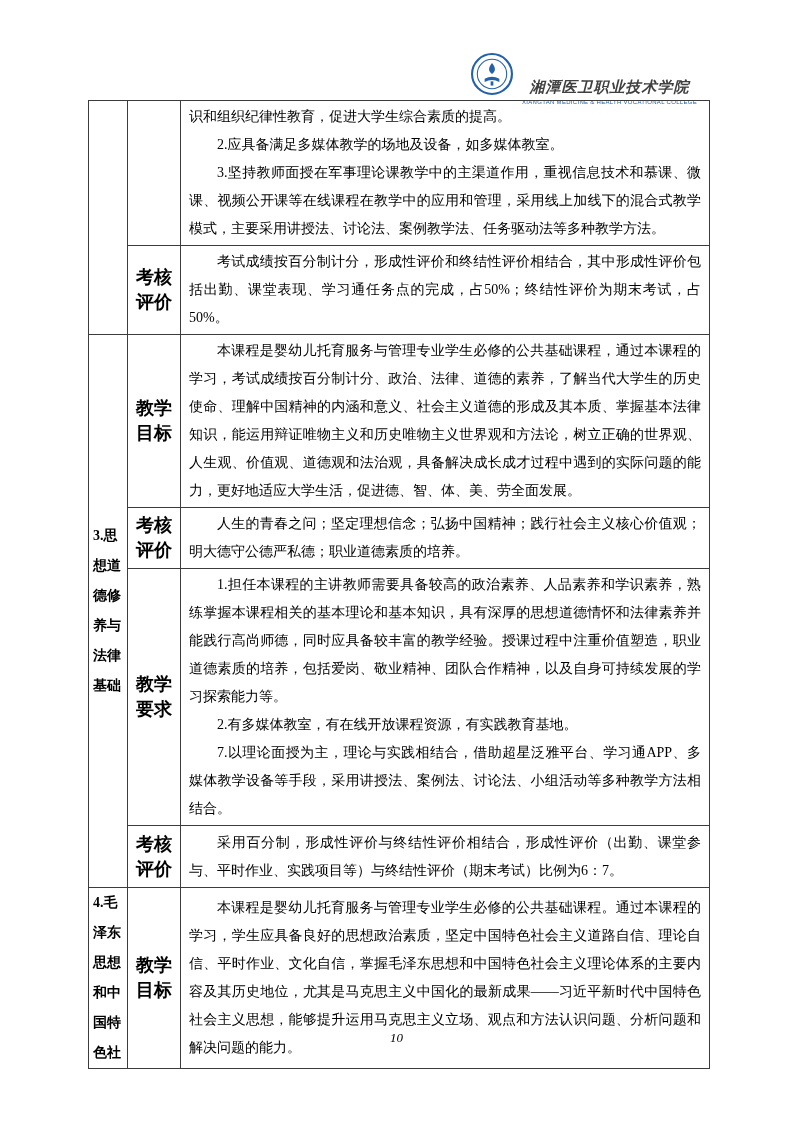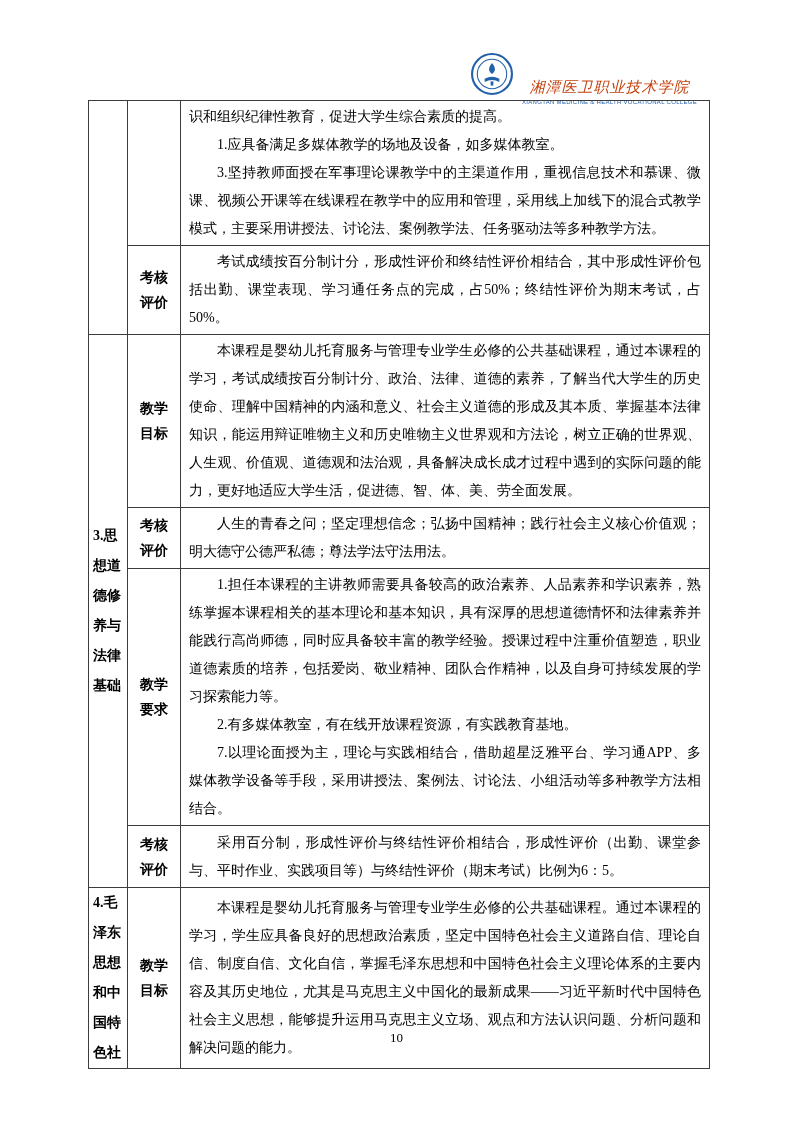--- a/index.html
+++ b/index.html
@@ -20,23 +20,23 @@
     position: absolute;
     top: 42px;
     right: 96px;
     display: flex;
     align-items: center;
     gap: 9px;
   }
   .logo-wrap svg { width: 42px; height: 42px; display: block; }
   .titles { text-align: center; }
   .college-zh {
-    color: #c2410c;
+    color: #404040;
     font-size: 15px;
-    font-weight: normal;
+    font-weight: bold;
     font-style: italic;
     letter-spacing: 1px;
     white-space: nowrap;
     margin-top: 36px;
   }
   .college-en {
     color: #2361a9;
     font-family: "Liberation Sans", "DejaVu Sans", sans-serif;
     font-size: 6px;
     letter-spacing: 0.3px;
@@ -69,21 +69,21 @@
   .sec-text {
     display: inline-block;
     width: 30px;
     line-height: 30px;
     text-align: left;
     word-break: break-all;
   }
   td.lbl {
     text-align: center;
     font-weight: bold;
-    font-size: 14px;
+    font-size: 18px;
     line-height: 25px;
   }
   td.lbl .lbl-text { display: inline-block; width: 2em; }
   td.cnt {
     padding: 2px 8px;
     font-size: 14px;
     line-height: 28px;
     text-align: justify;
   }
   td.cnt p { text-indent: 2em; }
@@ -97,20 +97,21 @@
   tr.r6 { height: 62px;  }
   tr.r7 { height: 178px; }
 
   
   .page-footer {
     position: absolute;
     top: 1028px;
     left: 0;
     width: 100%;
     text-align: center;
+    font-style: italic;
   }
   .page-num { font-size: 13px; }
 </style>
 </head>
 <body>
 
 <div class="page">
 
   <header class="page-header">
     <div class="logo-wrap">
@@ -133,21 +134,21 @@
       <col class="col-a">
         <col class="col-b">
         <col class="col-c">
     </colgroup>
     <tbody>
       <tr class="r1">
         <td class="sec" rowspan="2"></td>
         <td class="lbl"></td>
         <td class="cnt">
           <p class="noind">识和组织纪律性教育，促进大学生综合素质的提高。</p>
-          <p>1.应具备满足多媒体教学的场地及设备，如多媒体教室。</p>
+          <p>2.应具备满足多媒体教学的场地及设备，如多媒体教室。</p>
           <p>3.坚持教师面授在军事理论课教学中的主渠道作用，重视信息技术和慕课、微课、视频公开课等在线课程在教学中的应用和管理，采用线上加线下的混合式教学模式，主要采用讲授法、讨论法、案例教学法、任务驱动法等多种教学方法。</p>
         </td>
       </tr>
 
       <tr class="r2">
         <td class="lbl">
           <span class="lbl-text">考核评价</span>
         </td>
         <td class="cnt">
           <p>考试成绩按百分制计分，形成性评价和终结性评价相结合，其中形成性评价包括出勤、课堂表现、学习通任务点的完成，占50%；终结性评价为期末考试，占50%。</p>
@@ -164,53 +165,53 @@
         <td class="cnt">
           <p>本课程是婴幼儿托育服务与管理专业学生必修的公共基础课程，通过本课程的学习，考试成绩按百分制计分、政治、法律、道德的素养，了解当代大学生的历史使命、理解中国精神的内涵和意义、社会主义道德的形成及其本质、掌握基本法律知识，能运用辩证唯物主义和历史唯物主义世界观和方法论，树立正确的世界观、人生观、价值观、道德观和法治观，具备解决成长成才过程中遇到的实际问题的能力，更好地适应大学生活，促进德、智、体、美、劳全面发展。</p>
         </td>
       </tr>
 
       <tr class="r4">
         <td class="lbl">
           <span class="lbl-text">考核评价</span>
         </td>
         <td class="cnt">
-          <p>人生的青春之问；坚定理想信念；弘扬中国精神；践行社会主义核心价值观；明大德守公德严私德；尊法学法守法用法。</p>
+          <p>人生的青春之问；坚定理想信念；弘扬中国精神；践行社会主义核心价值观；明大德守公德严私德；职业道德素质的培养。</p>
         </td>
       </tr>
 
       <tr class="r5">
         <td class="lbl">
           <span class="lbl-text">教学要求</span>
         </td>
         <td class="cnt">
           <p>1.担任本课程的主讲教师需要具备较高的政治素养、人品素养和学识素养，熟练掌握本课程相关的基本理论和基本知识，具有深厚的思想道德情怀和法律素养并能践行高尚师德，同时应具备较丰富的教学经验。授课过程中注重价值塑造，职业道德素质的培养，包括爱岗、敬业精神、团队合作精神，以及自身可持续发展的学习探索能力等。</p>
           <p>2.有多媒体教室，有在线开放课程资源，有实践教育基地。</p>
           <p>7.以理论面授为主，理论与实践相结合，借助超星泛雅平台、学习通APP、多媒体教学设备等手段，采用讲授法、案例法、讨论法、小组活动等多种教学方法相结合。</p>
         </td>
       </tr>
 
       <tr class="r6">
         <td class="lbl">
           <span class="lbl-text">考核评价</span>
         </td>
         <td class="cnt">
-          <p>采用百分制，形成性评价与终结性评价相结合，形成性评价（出勤、课堂参与、平时作业、实践项目等）与终结性评价（期末考试）比例为6：5。</p>
+          <p>采用百分制，形成性评价与终结性评价相结合，形成性评价（出勤、课堂参与、平时作业、实践项目等）与终结性评价（期末考试）比例为6：7。</p>
         </td>
       </tr>
 
       <tr class="r7">
         <td class="sec">
           <span class="sec-text">4.毛泽东思想和中国特色社</span>
         </td>
         <td class="lbl">
           <span class="lbl-text">教学目标</span>
         </td>
         <td class="cnt">
-          <p>本课程是婴幼儿托育服务与管理专业学生必修的公共基础课程。通过本课程的学习，学生应具备良好的思想政治素质，坚定中国特色社会主义道路自信、理论自信、制度自信、文化自信，掌握毛泽东思想和中国特色社会主义理论体系的主要内容及其历史地位，尤其是马克思主义中国化的最新成果——习近平新时代中国特色社会主义思想，能够提升运用马克思主义立场、观点和方法认识问题、分析问题和解决问题的能力。</p>
+          <p>本课程是婴幼儿托育服务与管理专业学生必修的公共基础课程。通过本课程的学习，学生应具备良好的思想政治素质，坚定中国特色社会主义道路自信、理论自信、平时作业、文化自信，掌握毛泽东思想和中国特色社会主义理论体系的主要内容及其历史地位，尤其是马克思主义中国化的最新成果——习近平新时代中国特色社会主义思想，能够提升运用马克思主义立场、观点和方法认识问题、分析问题和解决问题的能力。</p>
         </td>
       </tr>
     </tbody>
   </table>
 
   <footer class="page-footer">
     <span class="page-num">10</span>
   </footer>
 
 </div>

